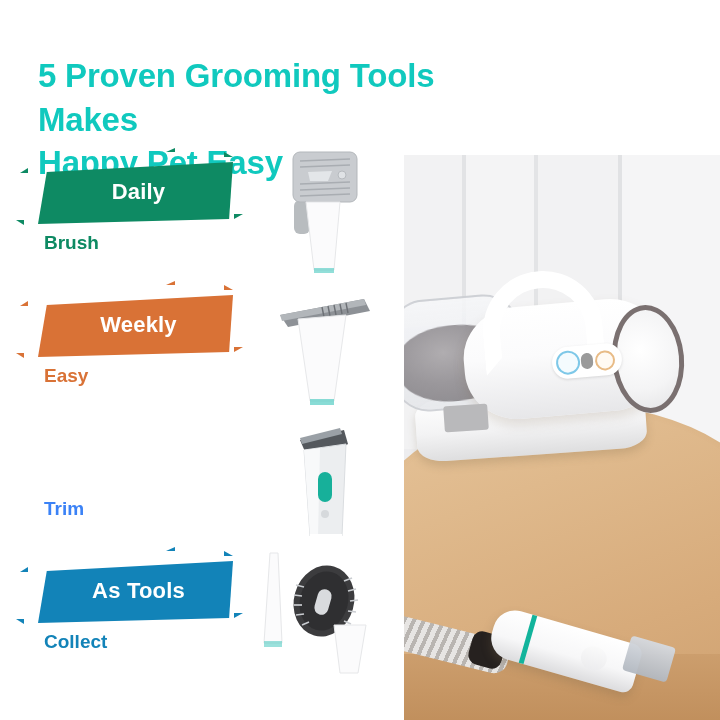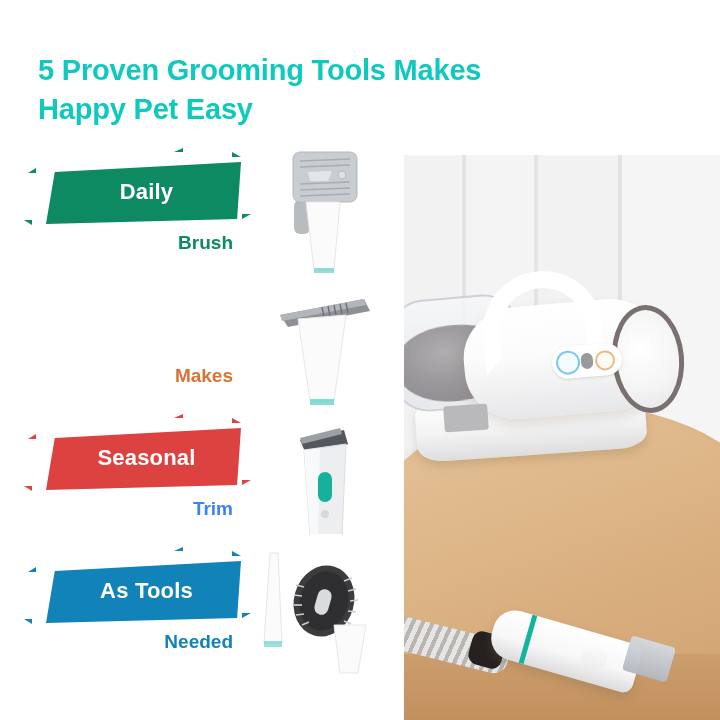--- a/index.html
+++ b/index.html
@@ -10,35 +10,35 @@
     overflow:hidden;
     position:relative;
   }
   .page{position:absolute;inset:0;background:#fff;}
 
   
   .headline{
     position:absolute;
     left:38px; top:32px;
     width:470px;
-    font-size:29px;
+    font-size:33px;
     font-weight:bold;
     line-height:1.32;
     color:#10C9BE;
     letter-spacing:-0.2px;
     white-space:pre-line;
   }
 
   
   .rows{position:absolute;left:0;top:148px;width:404px;}
   .row{position:relative;height:133px;}
 
   .banner-wrap{
     position:absolute;
-    left:46px; top:14px;
+    left:38px; top:14px;
     width:195px; height:62px;
   }
   .banner{
     position:absolute; inset:0;
     clip-path:polygon(4.5% 16%, 100% 0%, 98% 92%, 0% 100%);
   }
   .banner-text{
     position:absolute;
     left:0; right:0; top:50%;
     transform:translateY(-52%);
@@ -47,21 +47,21 @@
     font-size:22px;
     font-weight:bold;
     letter-spacing:0.2px;
     padding-left:6px;
     box-sizing:border-box;
   }
   .sub{
     position:absolute;
     left:38px; width:195px;
     top:84px;
-    text-align:right;
+    text-align:left;
     font-size:19px;
     font-weight:bold;
     padding-left:6px;
     box-sizing:border-box;
   }
 
   
   .spark{position:absolute;width:0;height:0;}
   .s-tl{left:-18px; top:6px;  border-left:8px solid transparent;border-bottom:5px solid currentColor;}
   .s-tm{left:128px; top:-14px;border-left:9px solid transparent;border-bottom:4px solid currentColor;}
@@ -212,47 +212,47 @@
         <span class="spark s-tl" style="color:#0E8A63"></span>
         <span class="spark s-tm" style="color:#0E8A63"></span>
         <span class="spark s-tr" style="color:#0E8A63"></span>
         <span class="spark s-bl" style="color:#0E8A63"></span>
         <span class="spark s-br" style="color:#0E8A63"></span>
       </div>
       <div class="sub" style="color:#0E8A63">Brush</div>
     </div>
 
     <div class="row">
-      <div class="sub" style="color:#D97236">Makes</div>
+      <div class="banner-wrap">
+        <div class="banner" style="background:#D97236"></div>
+        <div class="banner-text">Weekly</div>
+        <span class="spark s-tl" style="color:#D97236"></span>
+        <span class="spark s-tm" style="color:#D97236"></span>
+        <span class="spark s-tr" style="color:#D97236"></span>
+        <span class="spark s-bl" style="color:#D97236"></span>
+        <span class="spark s-br" style="color:#D97236"></span>
+      </div>
+      <div class="sub" style="color:#D97236">Easy</div>
     </div>
 
     <div class="row">
-      <div class="banner-wrap">
-        <div class="banner" style="background:#DC4340"></div>
-        <div class="banner-text">Seasonal</div>
-        <span class="spark s-tl" style="color:#DC4340"></span>
-        <span class="spark s-tm" style="color:#DC4340"></span>
-        <span class="spark s-tr" style="color:#DC4340"></span>
-        <span class="spark s-bl" style="color:#DC4340"></span>
-        <span class="spark s-br" style="color:#DC4340"></span>
-      </div>
       <div class="sub" style="color:#3b82f6">Trim</div>
     </div>
 
     <div class="row">
       <div class="banner-wrap">
         <div class="banner" style="background:#1283B8"></div>
         <div class="banner-text">As Tools</div>
         <span class="spark s-tl" style="color:#1283B8"></span>
         <span class="spark s-tm" style="color:#1283B8"></span>
         <span class="spark s-tr" style="color:#1283B8"></span>
         <span class="spark s-bl" style="color:#1283B8"></span>
         <span class="spark s-br" style="color:#1283B8"></span>
       </div>
-      <div class="sub" style="color:#1283B8">Needed</div>
+      <div class="sub" style="color:#1283B8">Collect</div>
     </div>
   </div>
 
   <div class="tools">
 
     <div class="tool-cell">
       <svg width="156" height="133" viewBox="0 0 156 133">
         <g>
           <rect x="46" y="52" width="16" height="34" rx="6" fill="#b8bcbf"></rect>
           <rect x="45" y="4" width="64" height="50" rx="7" fill="#c9ccd0"></rect>

